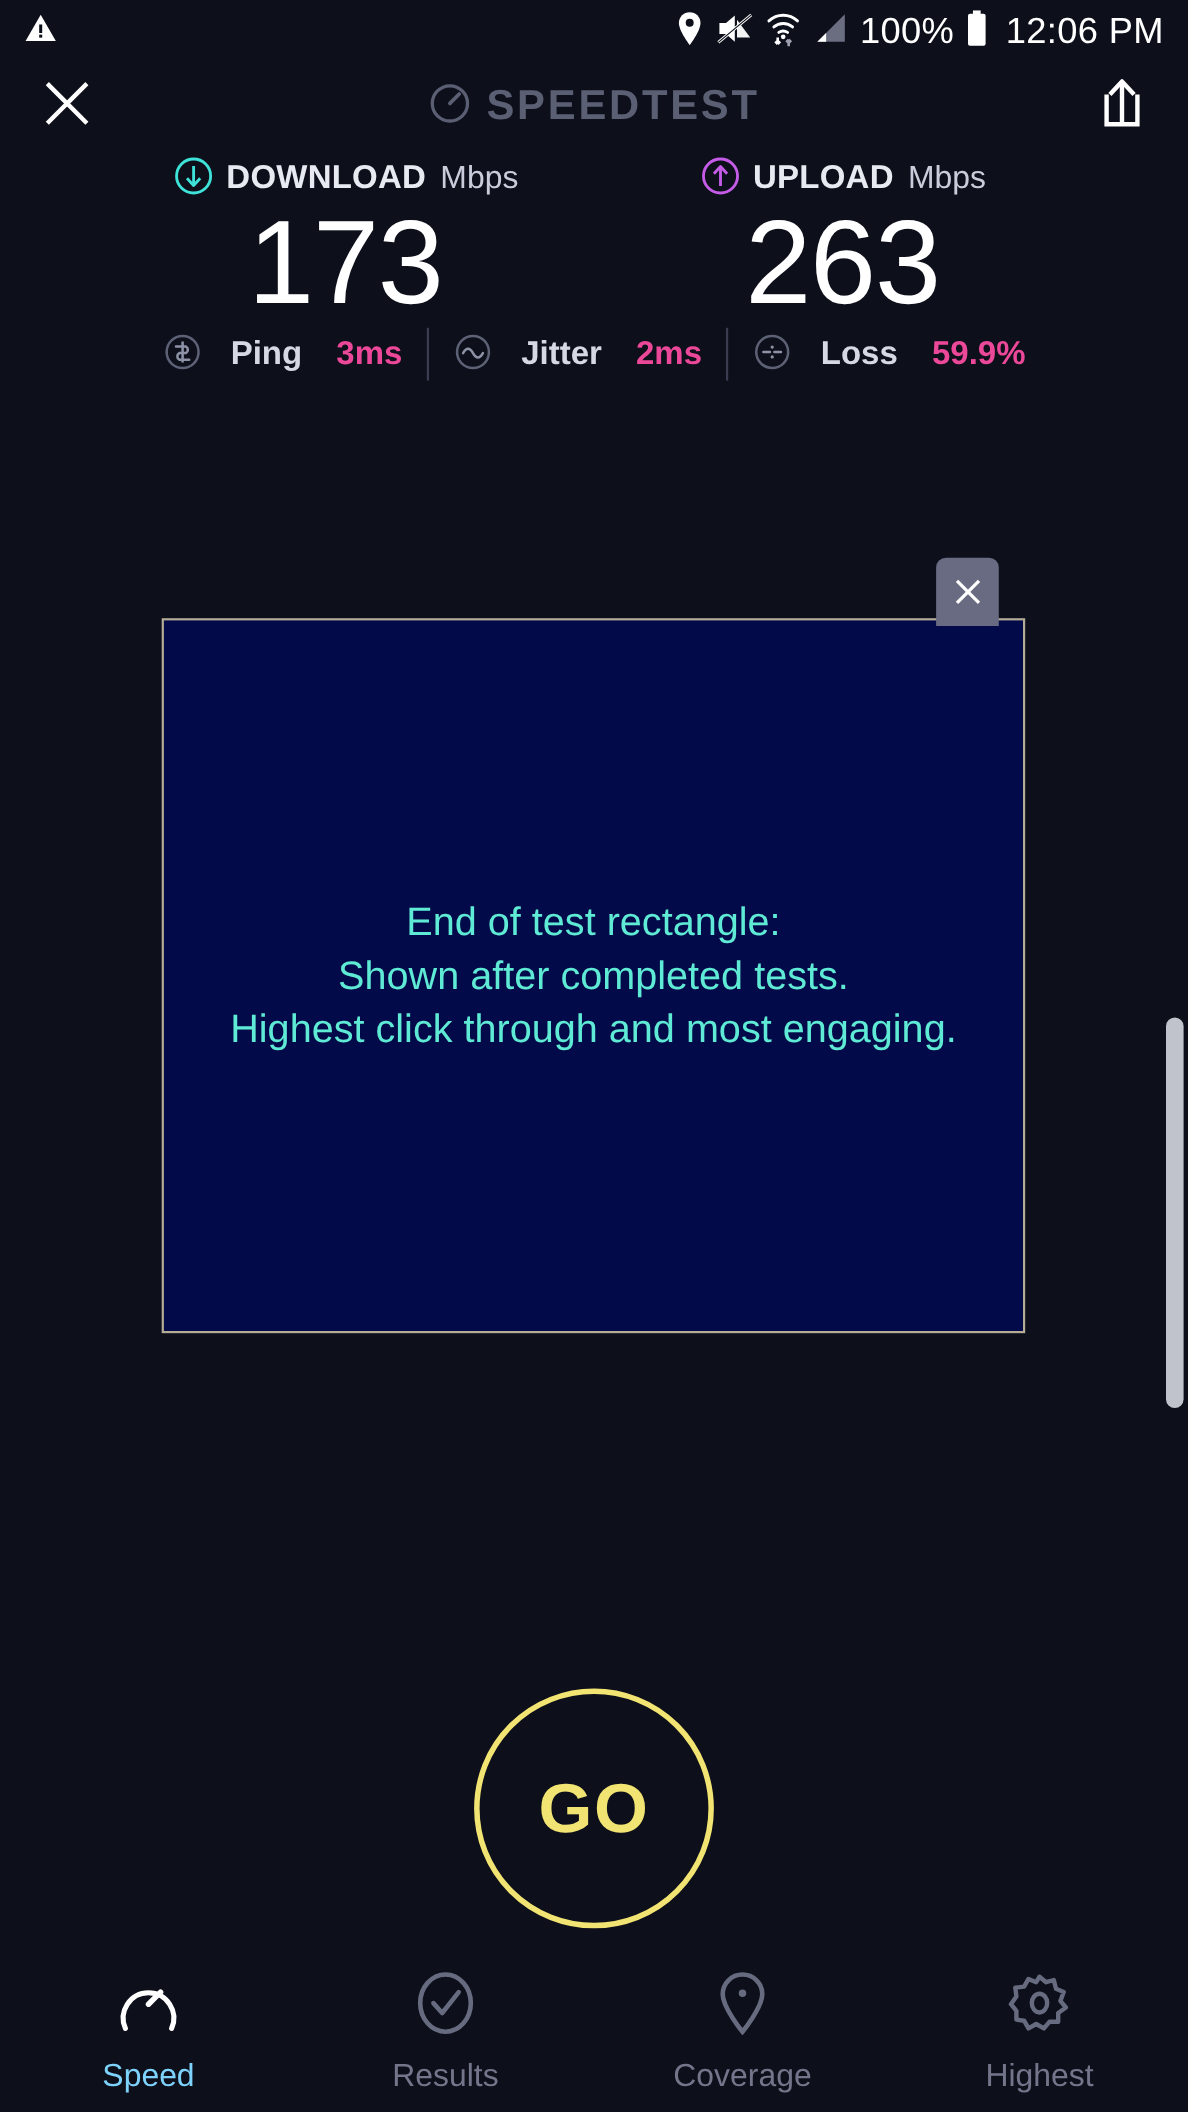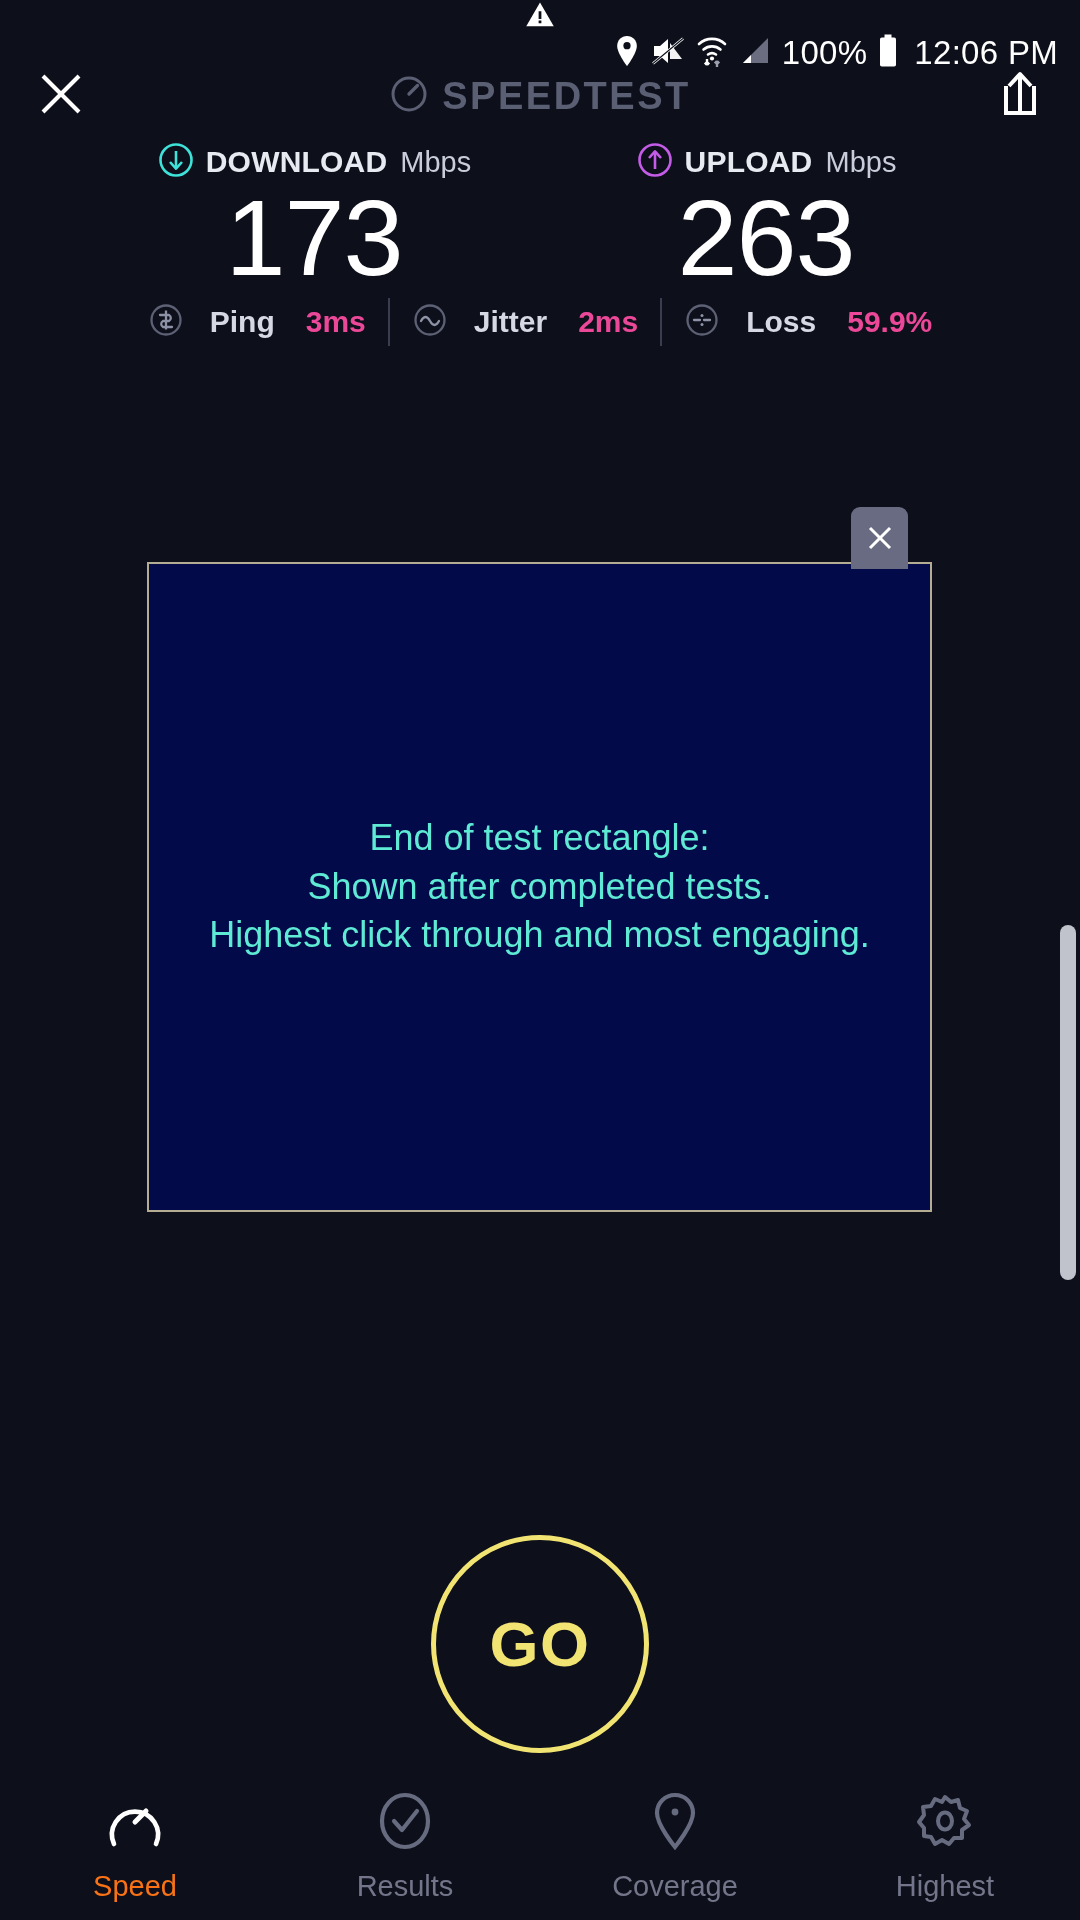--- a/index.html
+++ b/index.html
@@ -15,21 +15,20 @@
     background:#0d0f1a;
     color:#ffffff;
   }
 
   
   .statusbar {
     position:absolute; top:0; left:0;
     width:1080px; height:56px;
     display:flex; align-items:center;
     padding:0 22px;
-    flex-direction:column;
   }
   .sb-left { display:flex; align-items:center; }
   .sb-right {
     margin-left:auto; display:flex; align-items:center; gap:11px;
   }
   .sb-time {
     font-size:33px; color:#ffffff; letter-spacing:0.3px;
     margin-left:5px; font-family:"Liberation Sans", sans-serif;
   }
   .sb-pct {
@@ -148,21 +147,21 @@
     width:1080px; height:140px;
     display:flex; align-items:flex-start; justify-content:space-around;
     padding-top:12px;
   }
   .nav-item {
     width:250px;
     display:flex; flex-direction:column; align-items:center; gap:16px;
     cursor:pointer;
   }
   .nav-label { font-size:29px; color:#73768a; }
-  .nav-item.active .nav-label { color:#f97316; }
+  .nav-item.active .nav-label { color:#7dd3fc; }
 </style>
 </head>
 <body>
 
 <div id="app">
 
   <div class="statusbar">
     <div class="sb-left">
       <span class="sb-ico">
         <svg width="30" height="30" viewBox="0 0 24 24">

